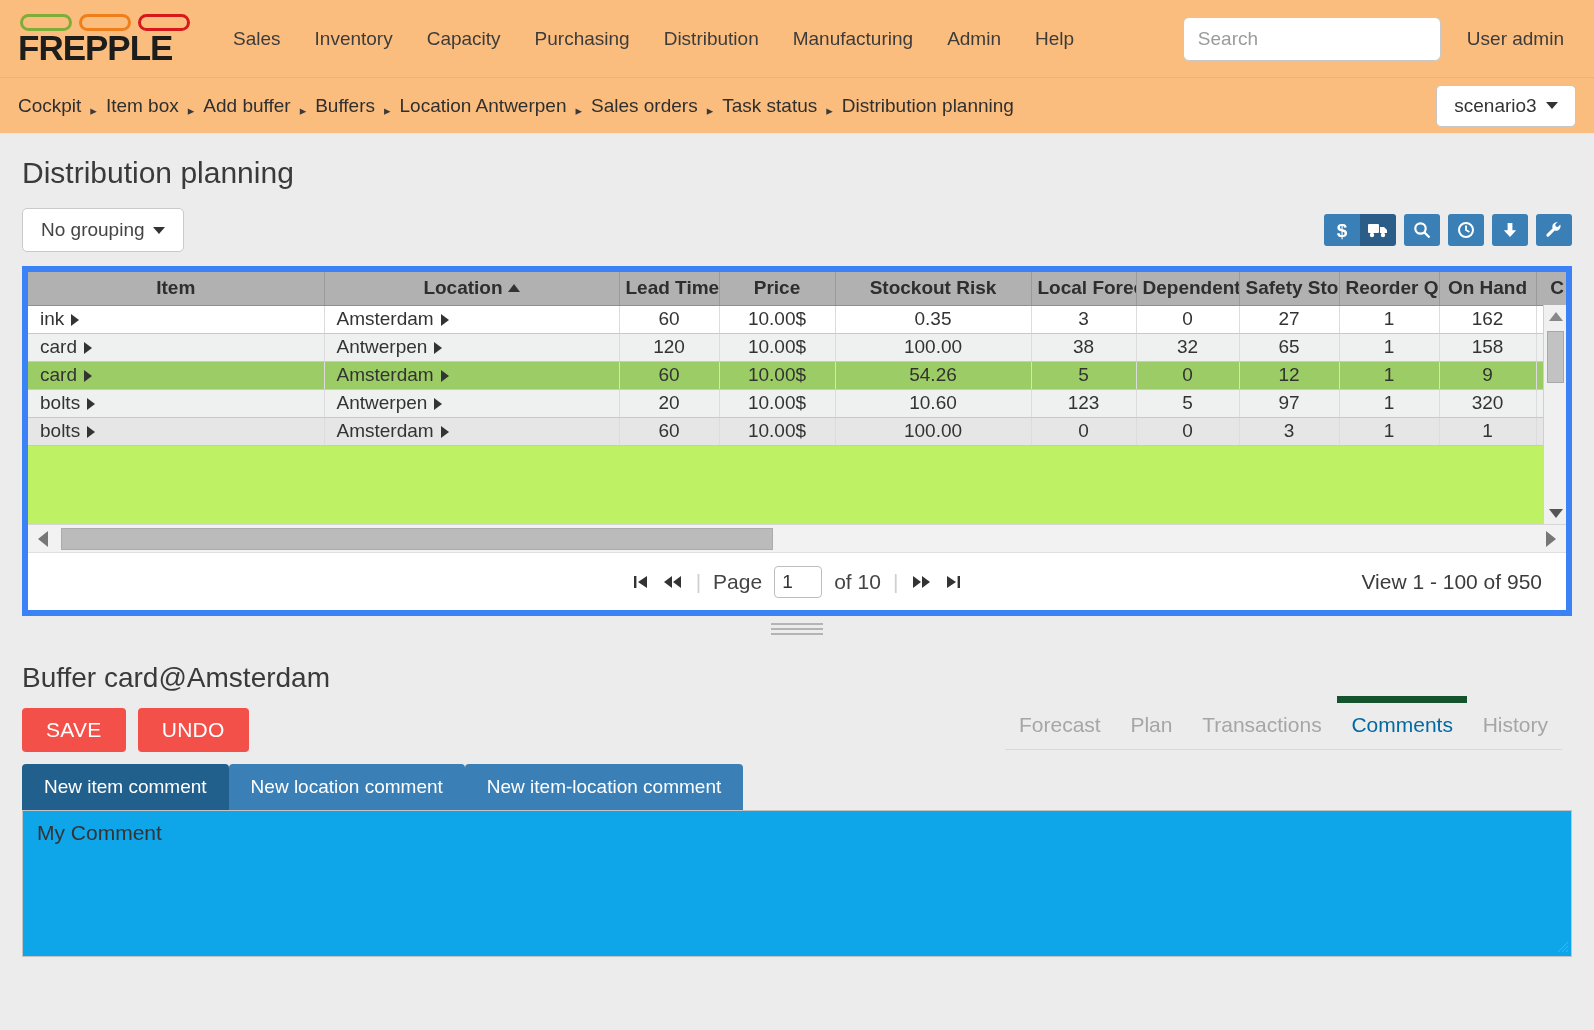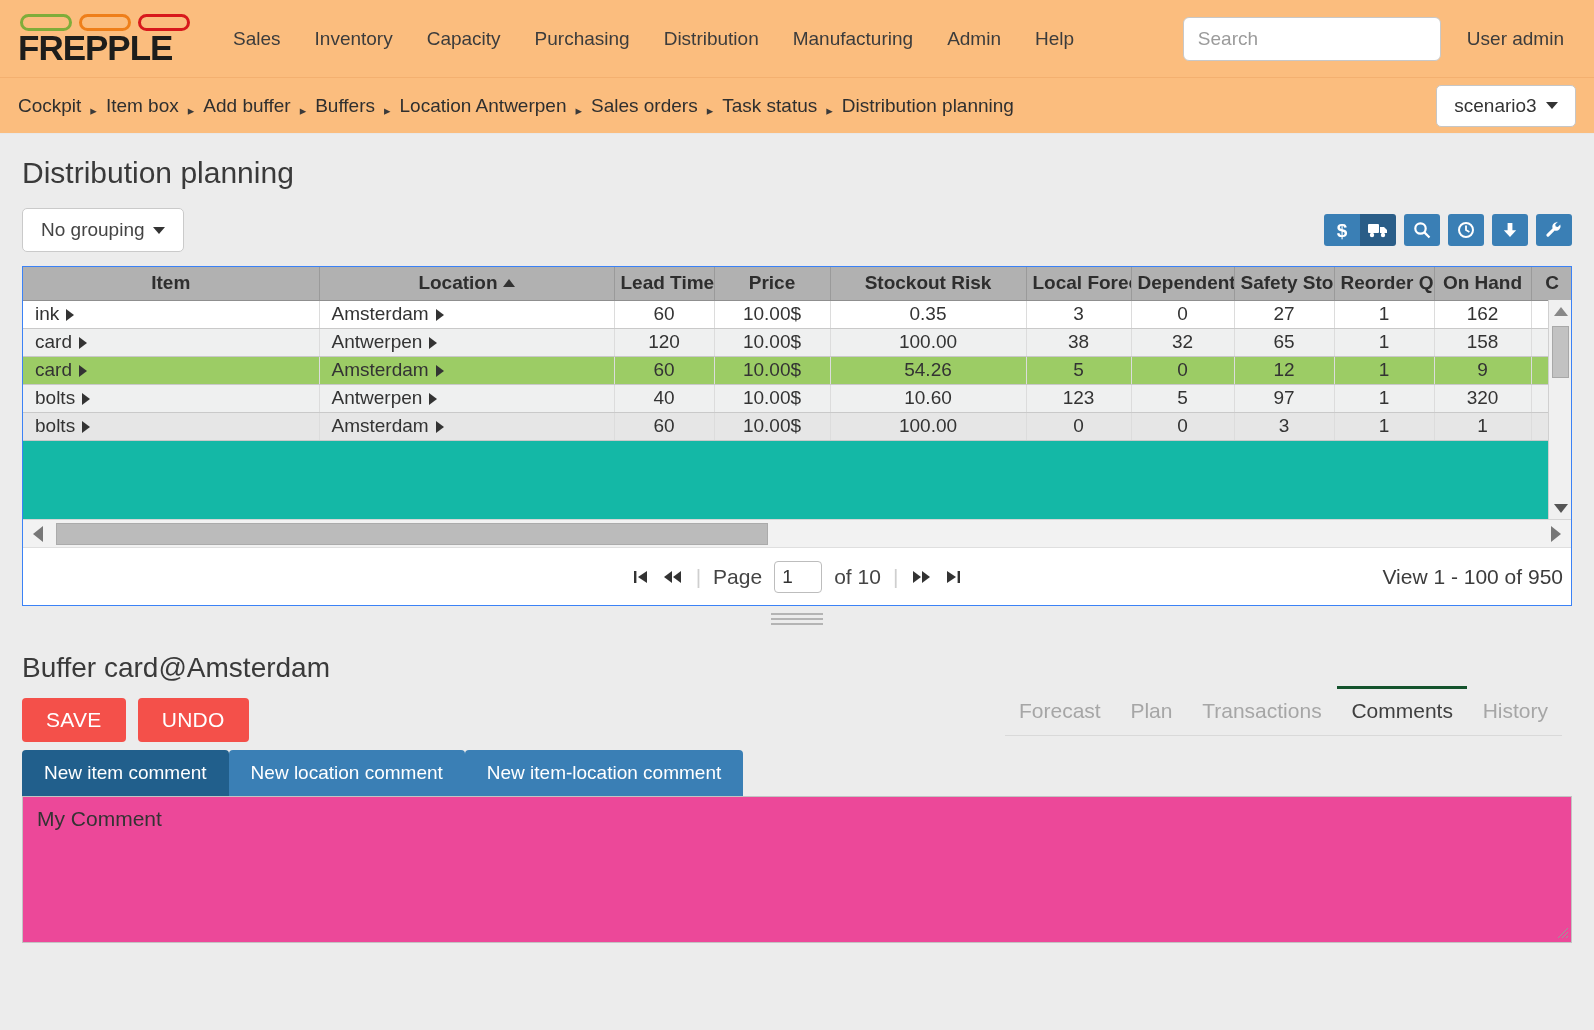--- a/index.html
+++ b/index.html
@@ -96,21 +96,21 @@
     cursor: pointer; border: none; border-radius: 3px;
   }
   .btn-group .tbtn:first-child { border-radius: 3px 0 0 3px; }
   .btn-group .tbtn:last-child  { border-radius: 0 3px 3px 0; }
   .tbtn.active { background: #2a5d87; }
   .tbtn svg { display: block; }
   .tbtn .glyph { font-size: 19px; font-weight: 700; line-height: 1; }
 
   
   .grid-wrap {
-    background: #14b8a6; border: 1px solid #3b82f6;
+    background: #bef264; border: 6px solid #3b82f6;
     position: relative; overflow: hidden;
   }
   .grid-scroll { position: relative; height: 252px; overflow: hidden; }
   table.grid { border-collapse: collapse; table-layout: fixed; width: 1550px; }
   table.grid th {
     background: #b1b1b1; color: #2e2e2e; font-size: 19px; font-weight: 700;
     height: 33px; border-right: 1px solid #9a9a9a; border-bottom: 1px solid #8f8f8f;
     text-align: center; overflow: hidden; white-space: nowrap; padding: 0 6px;
     position: relative;
   }
@@ -192,21 +192,21 @@
   }
   .pgroup { display: flex; align-items: center; gap: 12px; font-size: 21px; color: #444; }
   .pgicon { cursor: pointer; display: flex; align-items: center; color: #333; }
   .pgdiv { color: #cfcfcf; }
   .page-input {
     width: 48px; height: 32px; border: 1px solid #bdbdbd; border-radius: 4px;
     font-size: 19px; text-align: left; padding: 0 7px; color: #333;
     font-family: "Liberation Sans", sans-serif; outline: none;
   }
   .view-count {
-    position: absolute; right: 8px; font-size: 21px; color: #3c3c3c;
+    position: absolute; right: 24px; font-size: 21px; color: #3c3c3c;
   }
   .resize-handle {
     width: 52px; height: 14px; margin: 6px auto 0 auto; cursor: ns-resize;
     display: flex; flex-direction: column; justify-content: center; gap: 3px;
   }
   .resize-handle span { display: block; height: 2px; background: #b4b4b4; }
 
   
   .detail-title {
     font-size: 28px; color: #3a3a3a; margin: 26px 0 14px 0;
@@ -223,31 +223,31 @@
   }
   .tabs {
     display: flex; align-items: flex-end; gap: 0;
     border-bottom: 1px solid #d9d9d9; width: 557px; justify-content: space-between;
   }
   .tab {
     font-size: 21px; color: #a6a6a6; padding: 10px 14px 12px 14px;
     cursor: pointer; white-space: nowrap;
   }
   .tab.active {
-    color: #404040; border-top: 3px solid #14532d; background: transparent;
+    color: #0369a1; border-top: 7px solid #14532d; background: transparent;
   }
   .cmt-btns { display: flex; gap: 0; margin-top: 14px; }
   .cmt-btn {
     background: #3a7fb5; color: #fff; border: none;
     border-radius: 4px 4px 0 0; font-size: 19px; padding: 12px 22px;
     cursor: pointer; font-family: "Liberation Sans", sans-serif;
   }
   .cmt-btn.active { background: #215f8c; }
   .cmt-area {
-    width: 100%; height: 147px; border: 1px solid #c3c3c3; background: #ec4899;
+    width: 100%; height: 147px; border: 1px solid #c3c3c3; background: #0ea5e9;
     font-size: 21px; color: #333; padding: 10px 14px; resize: none;
     font-family: "Liberation Sans", sans-serif; outline: none; display: block;
   }
   .cmt-wrap { position: relative; }
   .grip {
     position: absolute; right: 3px; bottom: 4px; width: 13px; height: 13px;
     pointer-events: none;
   }
 </style>
 </head>
@@ -435,21 +435,21 @@
             <td class="num">0</td>
             <td class="num">12</td>
             <td class="num">1</td>
             <td class="num">9</td>
             <td class="num"></td>
           </tr>
 
           <tr class="r-alt">
             <td class="txt"><span>bolts</span><span class="arrow-r"></span></td>
             <td class="txt"><span>Antwerpen</span><span class="arrow-r"></span></td>
-            <td class="num">40</td>
+            <td class="num">20</td>
             <td class="num">10.00$</td>
             <td class="num">10.60</td>
             <td class="num">123</td>
             <td class="num">5</td>
             <td class="num">97</td>
             <td class="num">1</td>
             <td class="num">320</td>
             <td class="num"></td>
           </tr>
 

